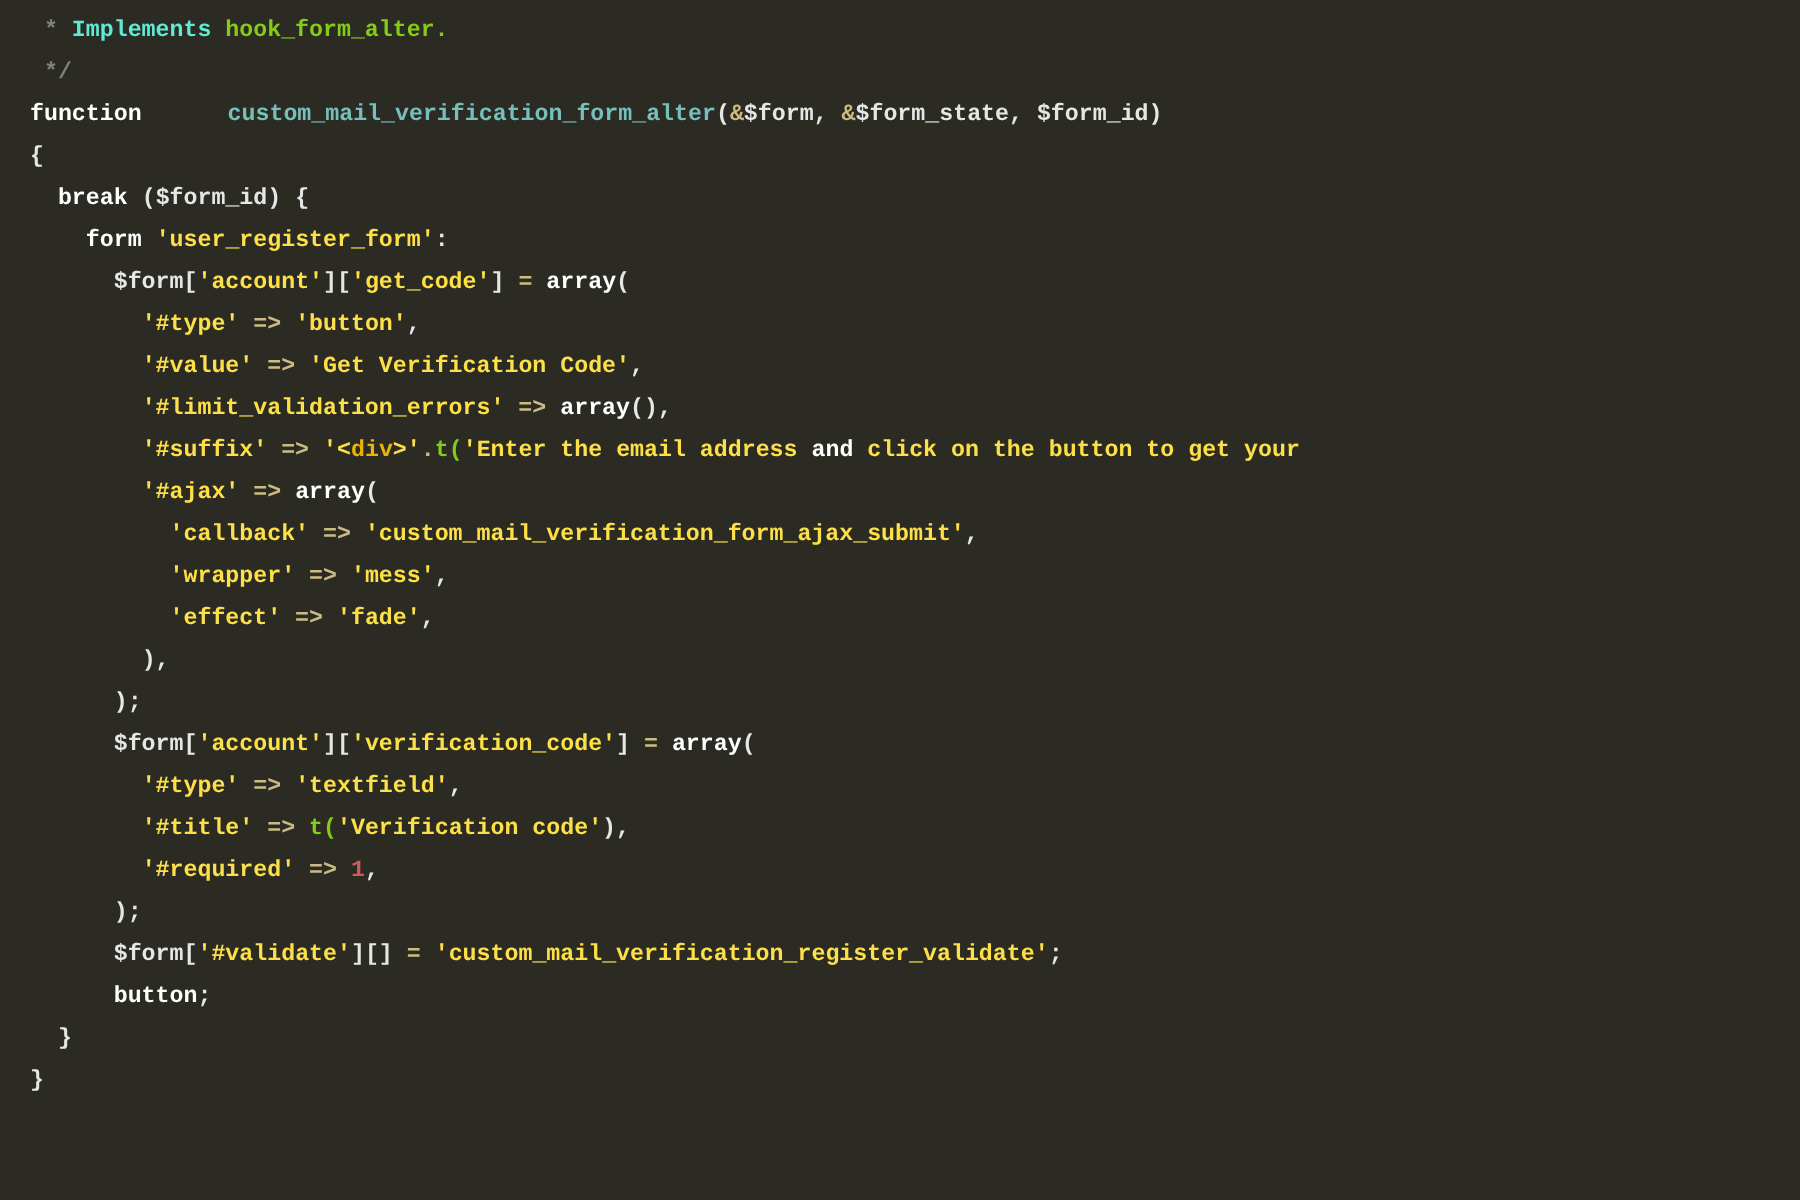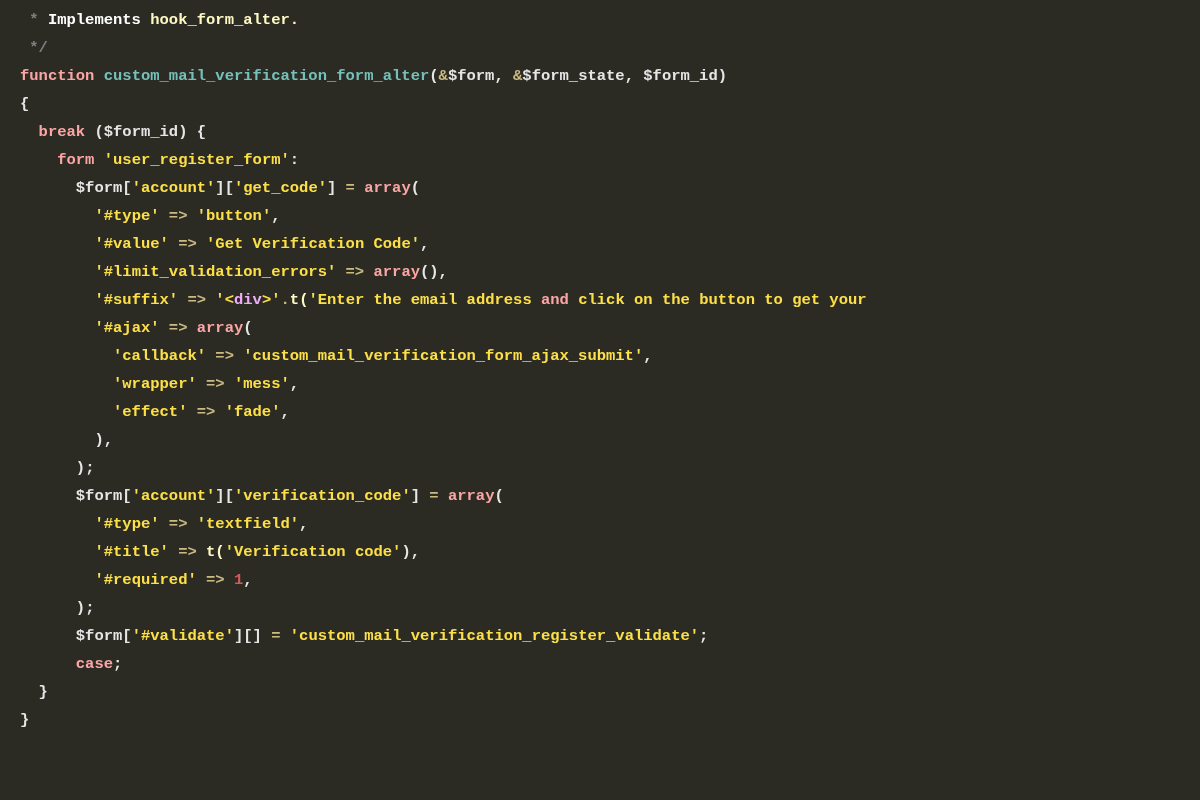--- a/index.html
+++ b/index.html
@@ -13,31 +13,31 @@
   pre.code {
     margin: 0;
     padding: 6px 0 0 20px;
     font-family: Consolas, "Courier New", monospace;
     font-size: 15.5px;
     line-height: 28px;
     font-weight: bold;
     color: #e6e6e6;
     white-space: pre;
   }
-  .c-default { color: #fef9c3; }
+  .c-default { color: #84cc16; }
   .c-comment { color: #808080; }
-  .c-doctag  { color: #ffffff; }
-  .c-keyword { color: #fca5a5; }
+  .c-doctag  { color: #5eead4; }
+  .c-keyword { color: #ffffff; }
   .c-punct   { color: #e6e6e6; }
   .c-var     { color: #e6e6e6; margin-top: 43px; }
   .c-string  { color: #fde047; }
-  .c-tag     { color: #f0abfc; }
+  .c-tag     { color: #eab308; }
   .c-number  { color: #d15a5a; }
   .c-op      { color: #cbbb83; }
-  .c-teal    { color: #75c0ba; }
+  .c-teal    { color: #75c0ba; padding-left: 48px; }
 </style>
 </head>
 <body>
 
 <pre class="code"><span><span class="c-comment"> * </span><span class="c-doctag">Implements</span><span class="c-default"> hook_form_alter.</span></span>
 <span><span class="c-comment"> */</span></span>
 <span><span class="c-keyword">function</span><span class="c-teal"> custom_mail_verification_form_alter</span><span class="c-punct">(</span><span class="c-op">&amp;</span><span class="c-var">$form</span><span class="c-punct">, </span><span class="c-op">&amp;</span><span class="c-var">$form_state</span><span class="c-punct">, </span><span class="c-var">$form_id</span><span class="c-punct">)</span></span>
 <span><span class="c-punct">{</span></span>
 <span><span>  </span><span class="c-keyword">break</span><span> </span><span class="c-punct">(</span><span class="c-var">$form_id</span><span class="c-punct">)</span><span class="c-punct"> {</span></span>
 <span><span>    </span><span class="c-keyword">form</span><span> </span><span class="c-string">'user_register_form'</span><span class="c-punct">:</span></span>
@@ -51,15 +51,15 @@
 <span><span>          </span><span class="c-string">'wrapper'</span><span class="c-op"> =&gt; </span><span class="c-string">'mess'</span><span class="c-punct">,</span></span>
 <span><span>          </span><span class="c-string">'effect'</span><span class="c-op"> =&gt; </span><span class="c-string">'fade'</span><span class="c-punct">,</span></span>
 <span><span>        </span><span class="c-punct">)</span><span class="c-punct">,</span></span>
 <span><span>      </span><span class="c-punct">)</span><span class="c-punct">;</span></span>
 <span><span>      </span><span class="c-var">$form</span><span class="c-punct">[</span><span class="c-string">'account'</span><span class="c-punct">][</span><span class="c-string">'verification_code'</span><span class="c-punct">] </span><span class="c-op">=</span><span> </span><span class="c-keyword">array</span><span class="c-punct">(</span></span>
 <span><span>        </span><span class="c-string">'#type'</span><span class="c-op"> =&gt; </span><span class="c-string">'textfield'</span><span class="c-punct">,</span></span>
 <span><span>        </span><span class="c-string">'#title'</span><span class="c-op"> =&gt; </span><span class="c-default">t(</span><span class="c-string">'Verification code'</span><span class="c-punct">)</span><span class="c-punct">,</span></span>
 <span><span>        </span><span class="c-string">'#required'</span><span class="c-op"> =&gt; </span><span class="c-number">1</span><span class="c-punct">,</span></span>
 <span><span>      </span><span class="c-punct">)</span><span class="c-punct">;</span></span>
 <span><span>      </span><span class="c-var">$form</span><span class="c-punct">[</span><span class="c-string">'#validate'</span><span class="c-punct">][] </span><span class="c-op">=</span><span> </span><span class="c-string">'custom_mail_verification_register_validate'</span><span class="c-punct">;</span></span>
-<span><span>      </span><span class="c-keyword">case</span><span class="c-punct">;</span></span>
+<span><span>      </span><span class="c-keyword">button</span><span class="c-punct">;</span></span>
 <span><span>  </span><span class="c-punct">}</span></span>
 <span><span class="c-punct">}</span></span></pre>
 
 </body></html>

